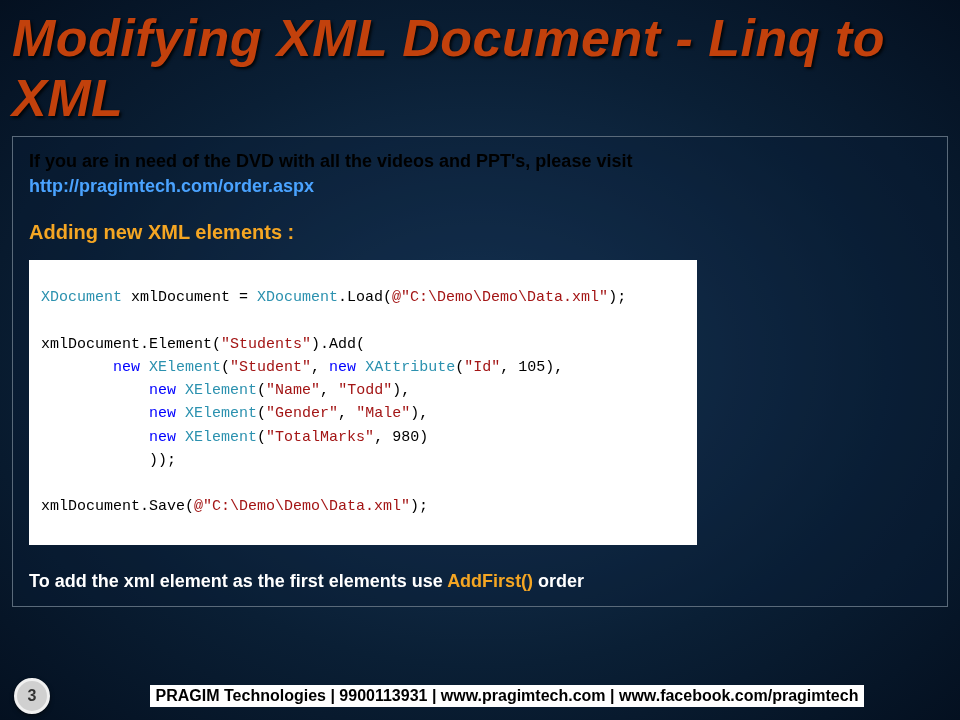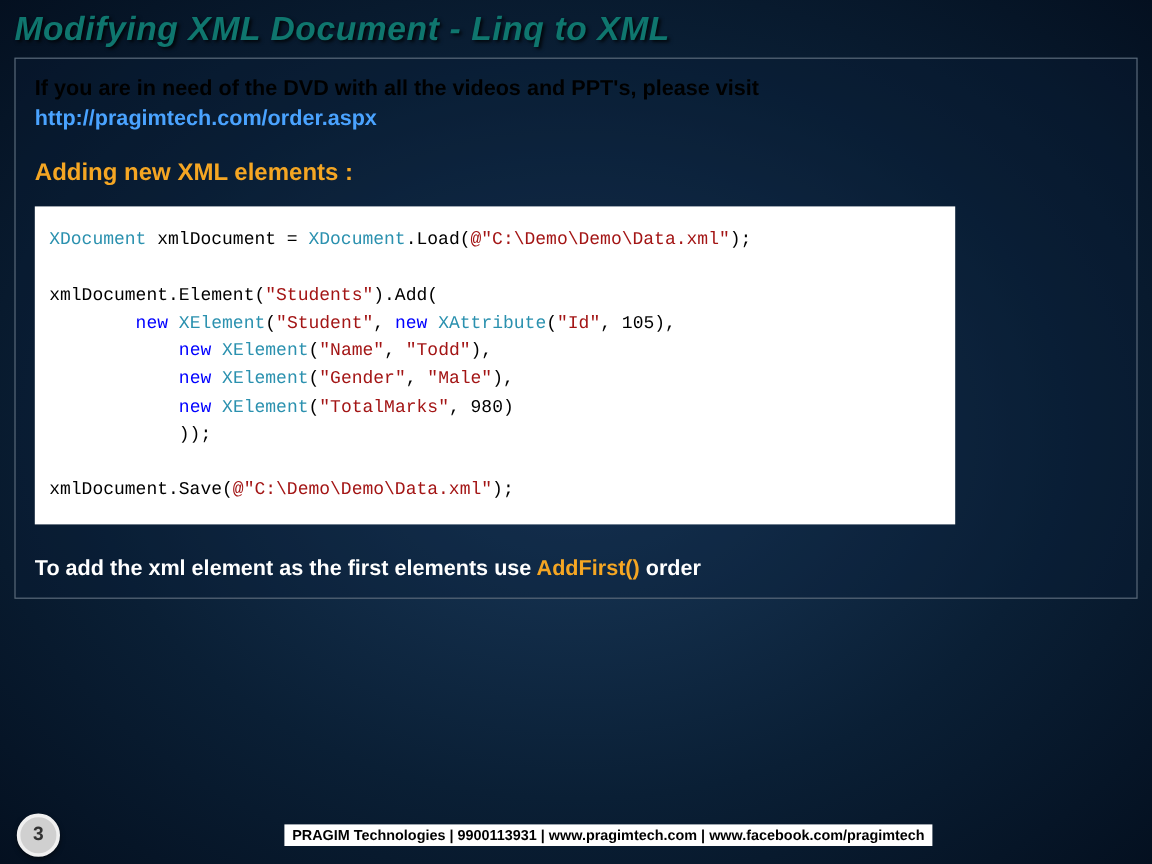--- a/index.html
+++ b/index.html
@@ -5,24 +5,24 @@
   * { margin: 0; padding: 0; box-sizing: border-box; }
   body {
     width: 960px;
     height: 720px;
     background: radial-gradient(ellipse at center, #1a3a5c 0%, #0a1f35 60%, #041020 100%);
     font-family: "Trebuchet MS", Arial, sans-serif;
     overflow: hidden;
     position: relative;
   }
   .slide-title {
-    font-size: 28px;
+    font-size: 52px;
     font-weight: bold;
     font-style: italic;
-    color: #0f766e;
+    color: #c2410c;
     text-shadow: 2px 2px 3px rgba(0,0,0,0.8);
     padding: 8px 12px 4px 12px;
     letter-spacing: 0.5px;
   }
   .content-box {
     margin: 4px 12px 0 12px;
     border: 1px solid #5a6a7a;
     padding: 12px 16px 14px 16px;
     background: rgba(10,30,55,0.3);
   }
@@ -41,25 +41,25 @@
     margin-bottom: 24px;
   }
   .section-heading {
     color: #f5a623;
     font-weight: bold;
     font-size: 20px;
     margin-bottom: 16px;
   }
   .code-block {
     background: #ffffff;
-    padding: 16px 12px;
+    padding: 26px 12px;
     font-family: Consolas, "Courier New", monospace;
     font-size: 15px;
     line-height: 1.55;
-    width: 767px;
+    width: 668px;
     white-space: pre;
     color: #000;
   }
   .tk-type { color: #2b91af; }
   .tk-str  { color: #a31515; }
   .tk-kw   { color: #0000ff; }
   .footnote {
     color: #ffffff;
     font-weight: bold;
     font-size: 18px;
@@ -91,21 +91,21 @@
     box-shadow: 0 2px 4px rgba(0,0,0,0.5);
   }
   .footer-text {
     flex: 1;
     text-align: center;
   }
   .company-line {
     background: #ffffff;
     color: #000;
     font-weight: bold;
-    font-size: 12px;
+    font-size: 16px;
     padding: 2px 6px;
     display: inline-block;
     margin-bottom: 1px;
   }
   .blog-link {
     color: #f5a623;
     font-weight: bold;
     font-size: 20px;
     text-decoration: underline;
     display: block;

